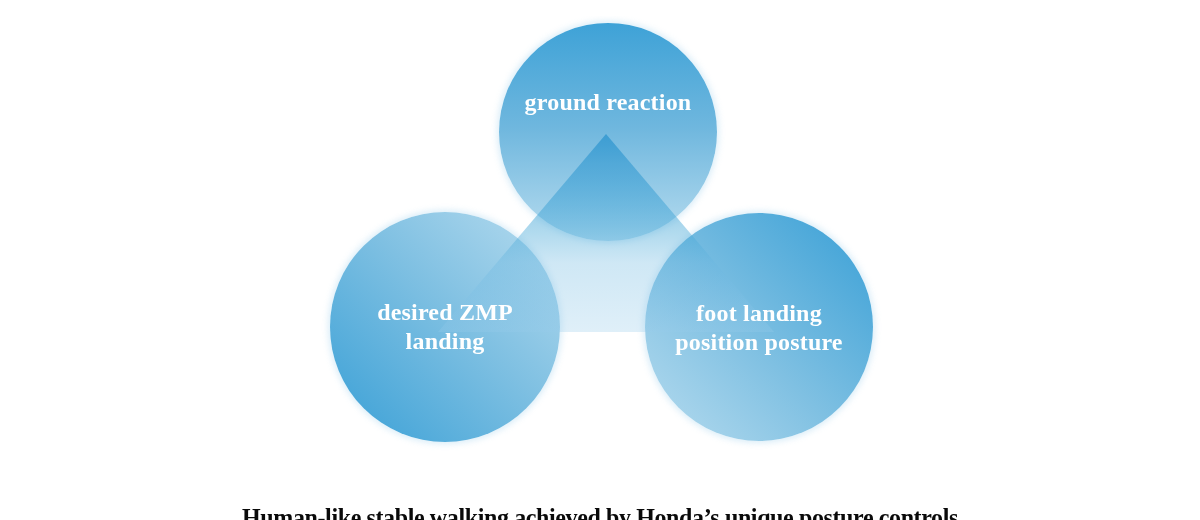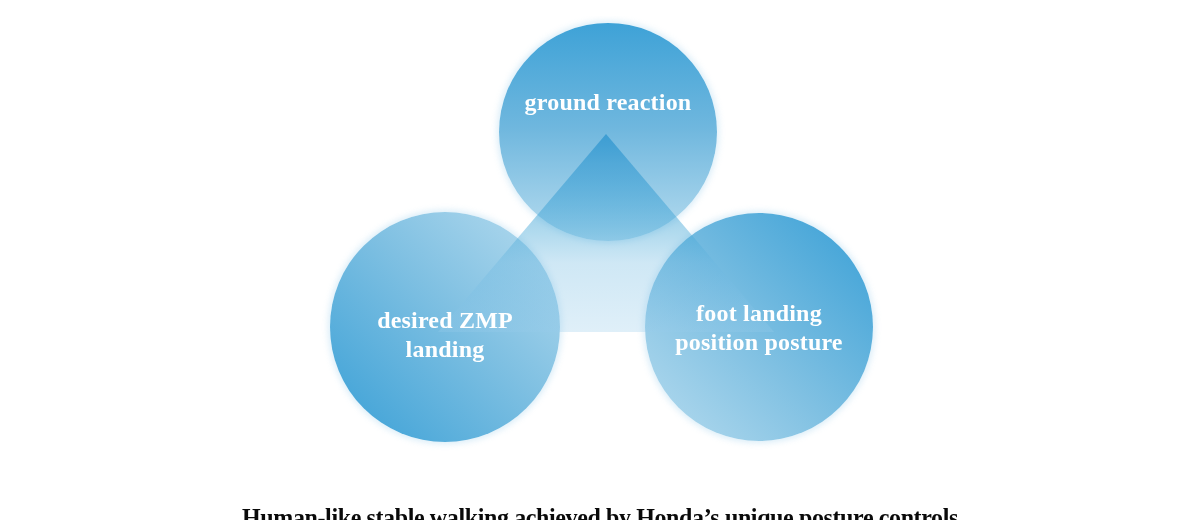--- a/index.html
+++ b/index.html
@@ -67,21 +67,21 @@
     align-items: center;
     text-align: center;
     color: var(--label-text, #ffffff);
     font-weight: bold;
     font-size: 24px;
     line-height: 29px;
     z-index: 3;
     letter-spacing: 0.2px;
   }
   .label-top   { left: 499px; top: 72px;  width: 218px; }
-  .label-left  { left: 330px; top: 290px; width: 230px; justify-content: flex-end; }
+  .label-left  { left: 330px; top: 282px; width: 230px; justify-content: flex-end; }
   .label-right { left: 645px; top: 283px; width: 228px; }
   .caption {
     position: absolute;
     left: 0; top: 488px;
     width: 1200px;
     text-align: center;
     color: var(--caption-text, #0a0a0a);
     font-weight: bold;
     font-size: 25px;
     line-height: 27px;

